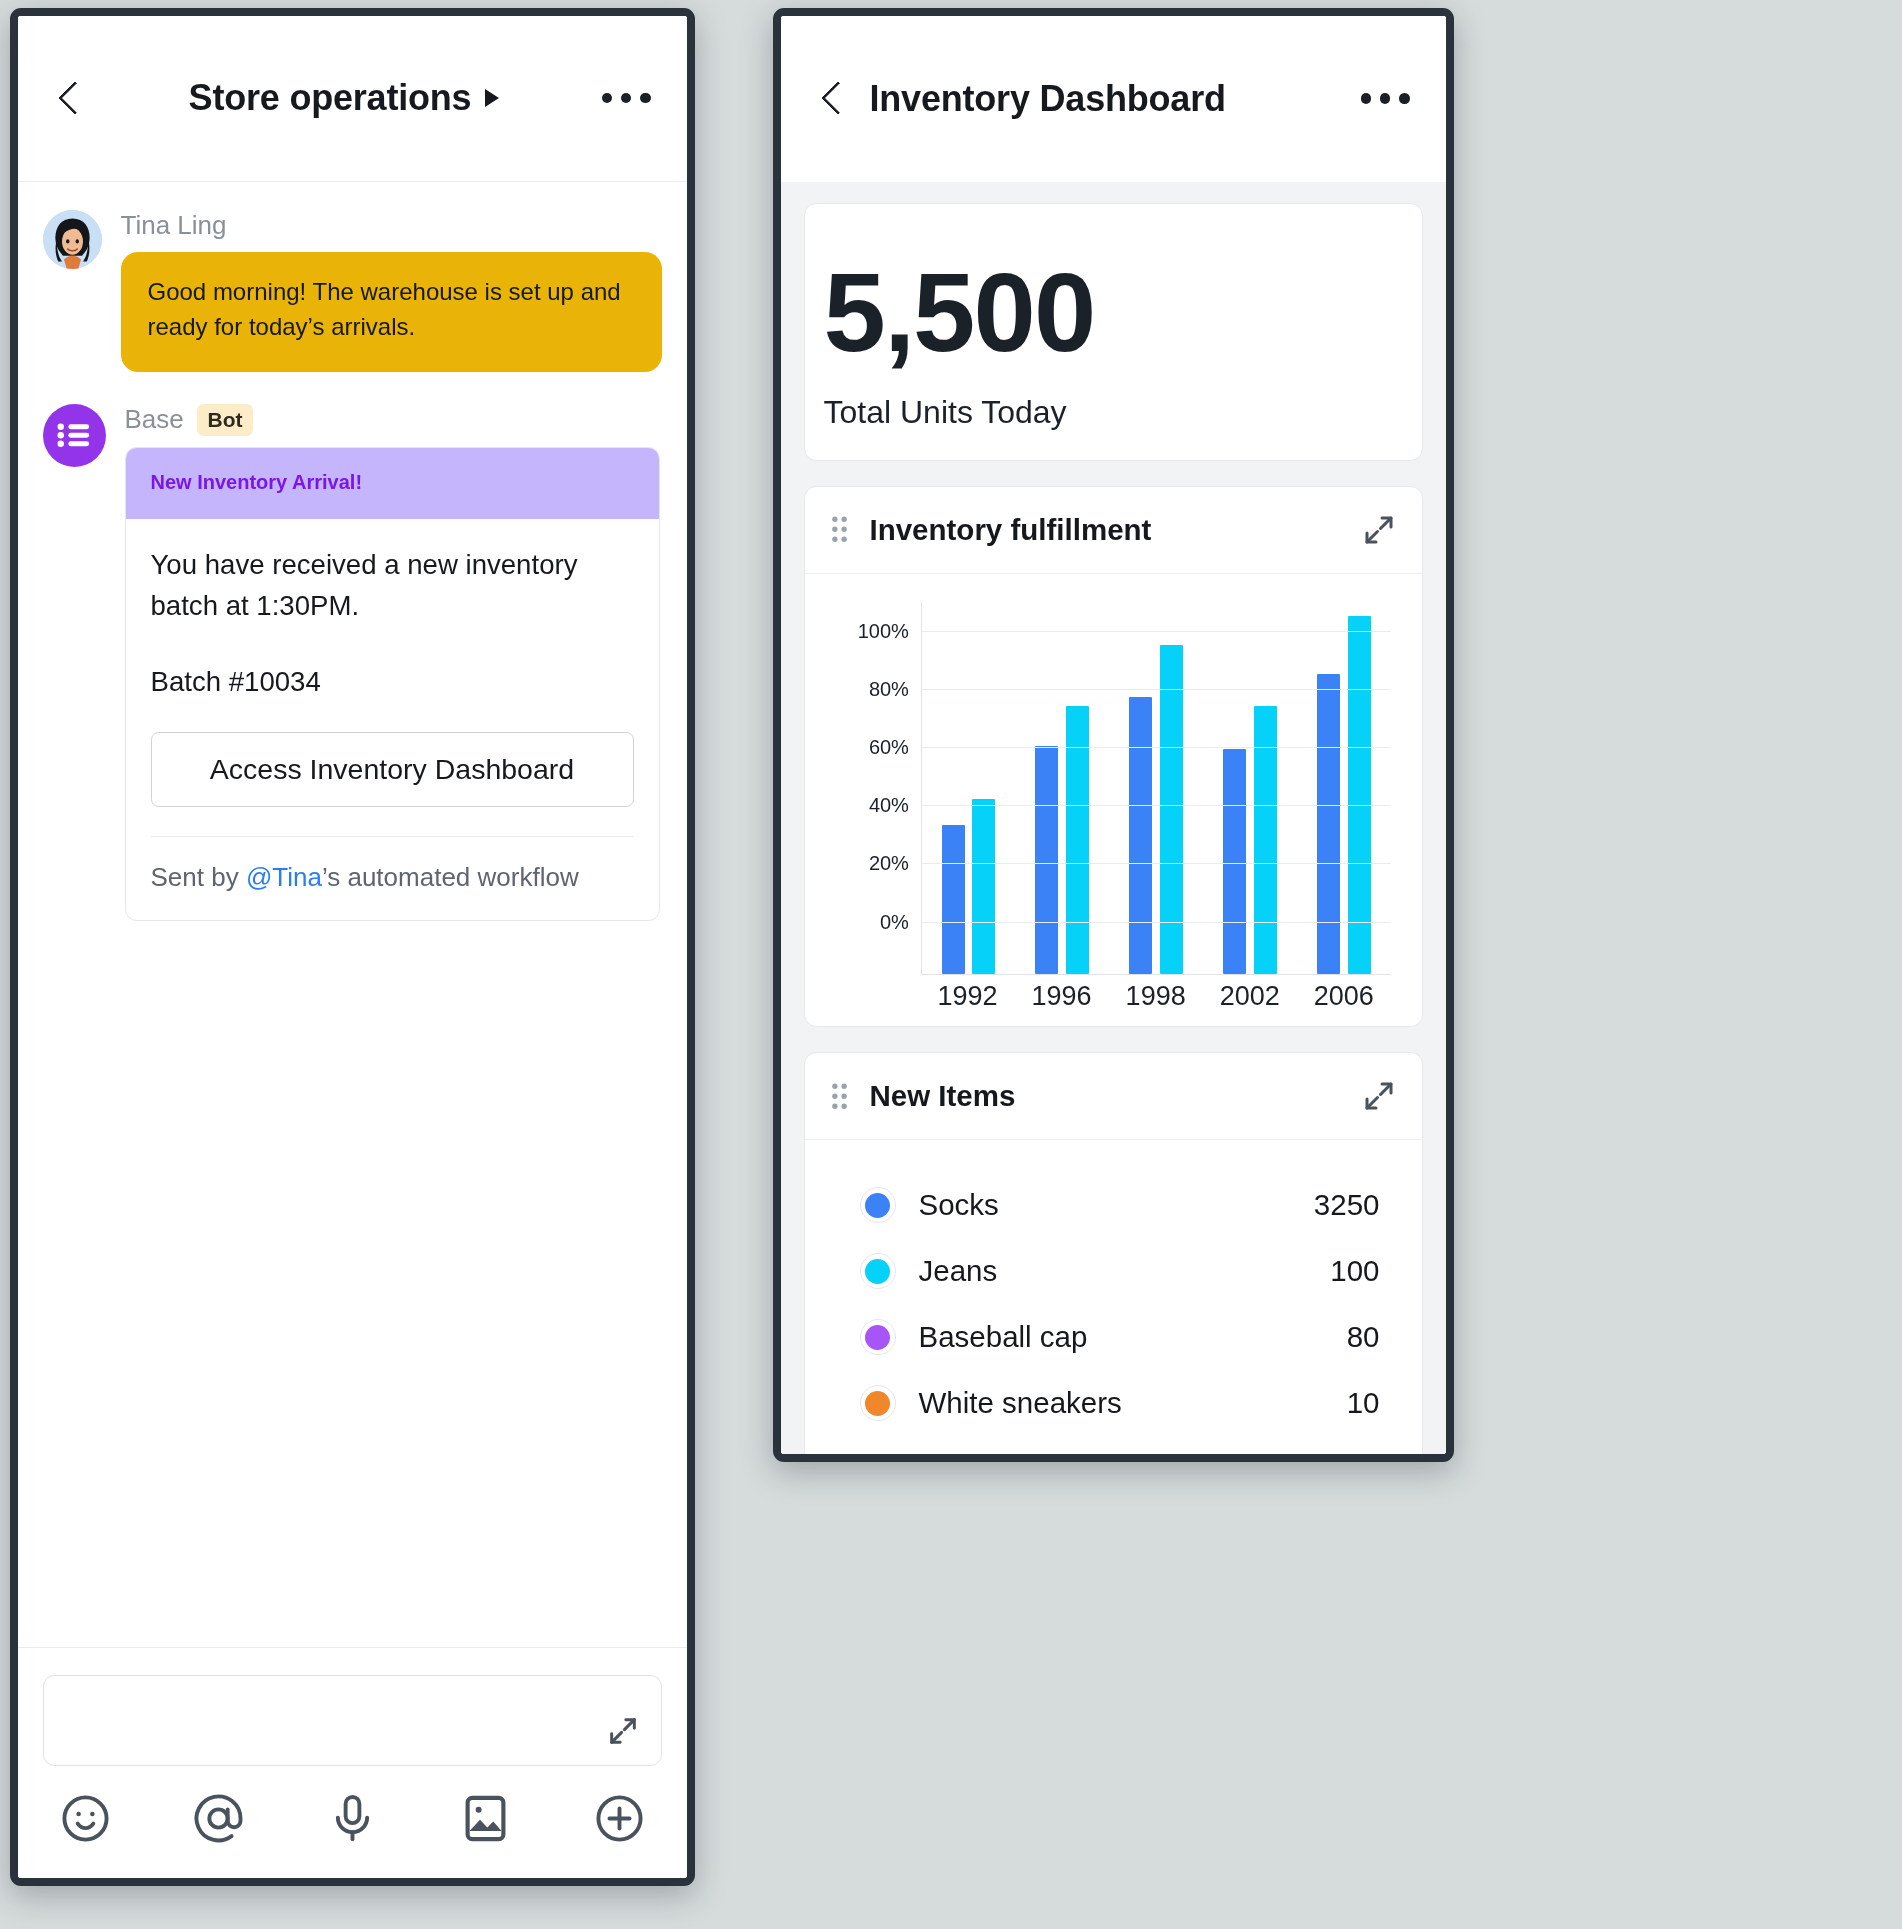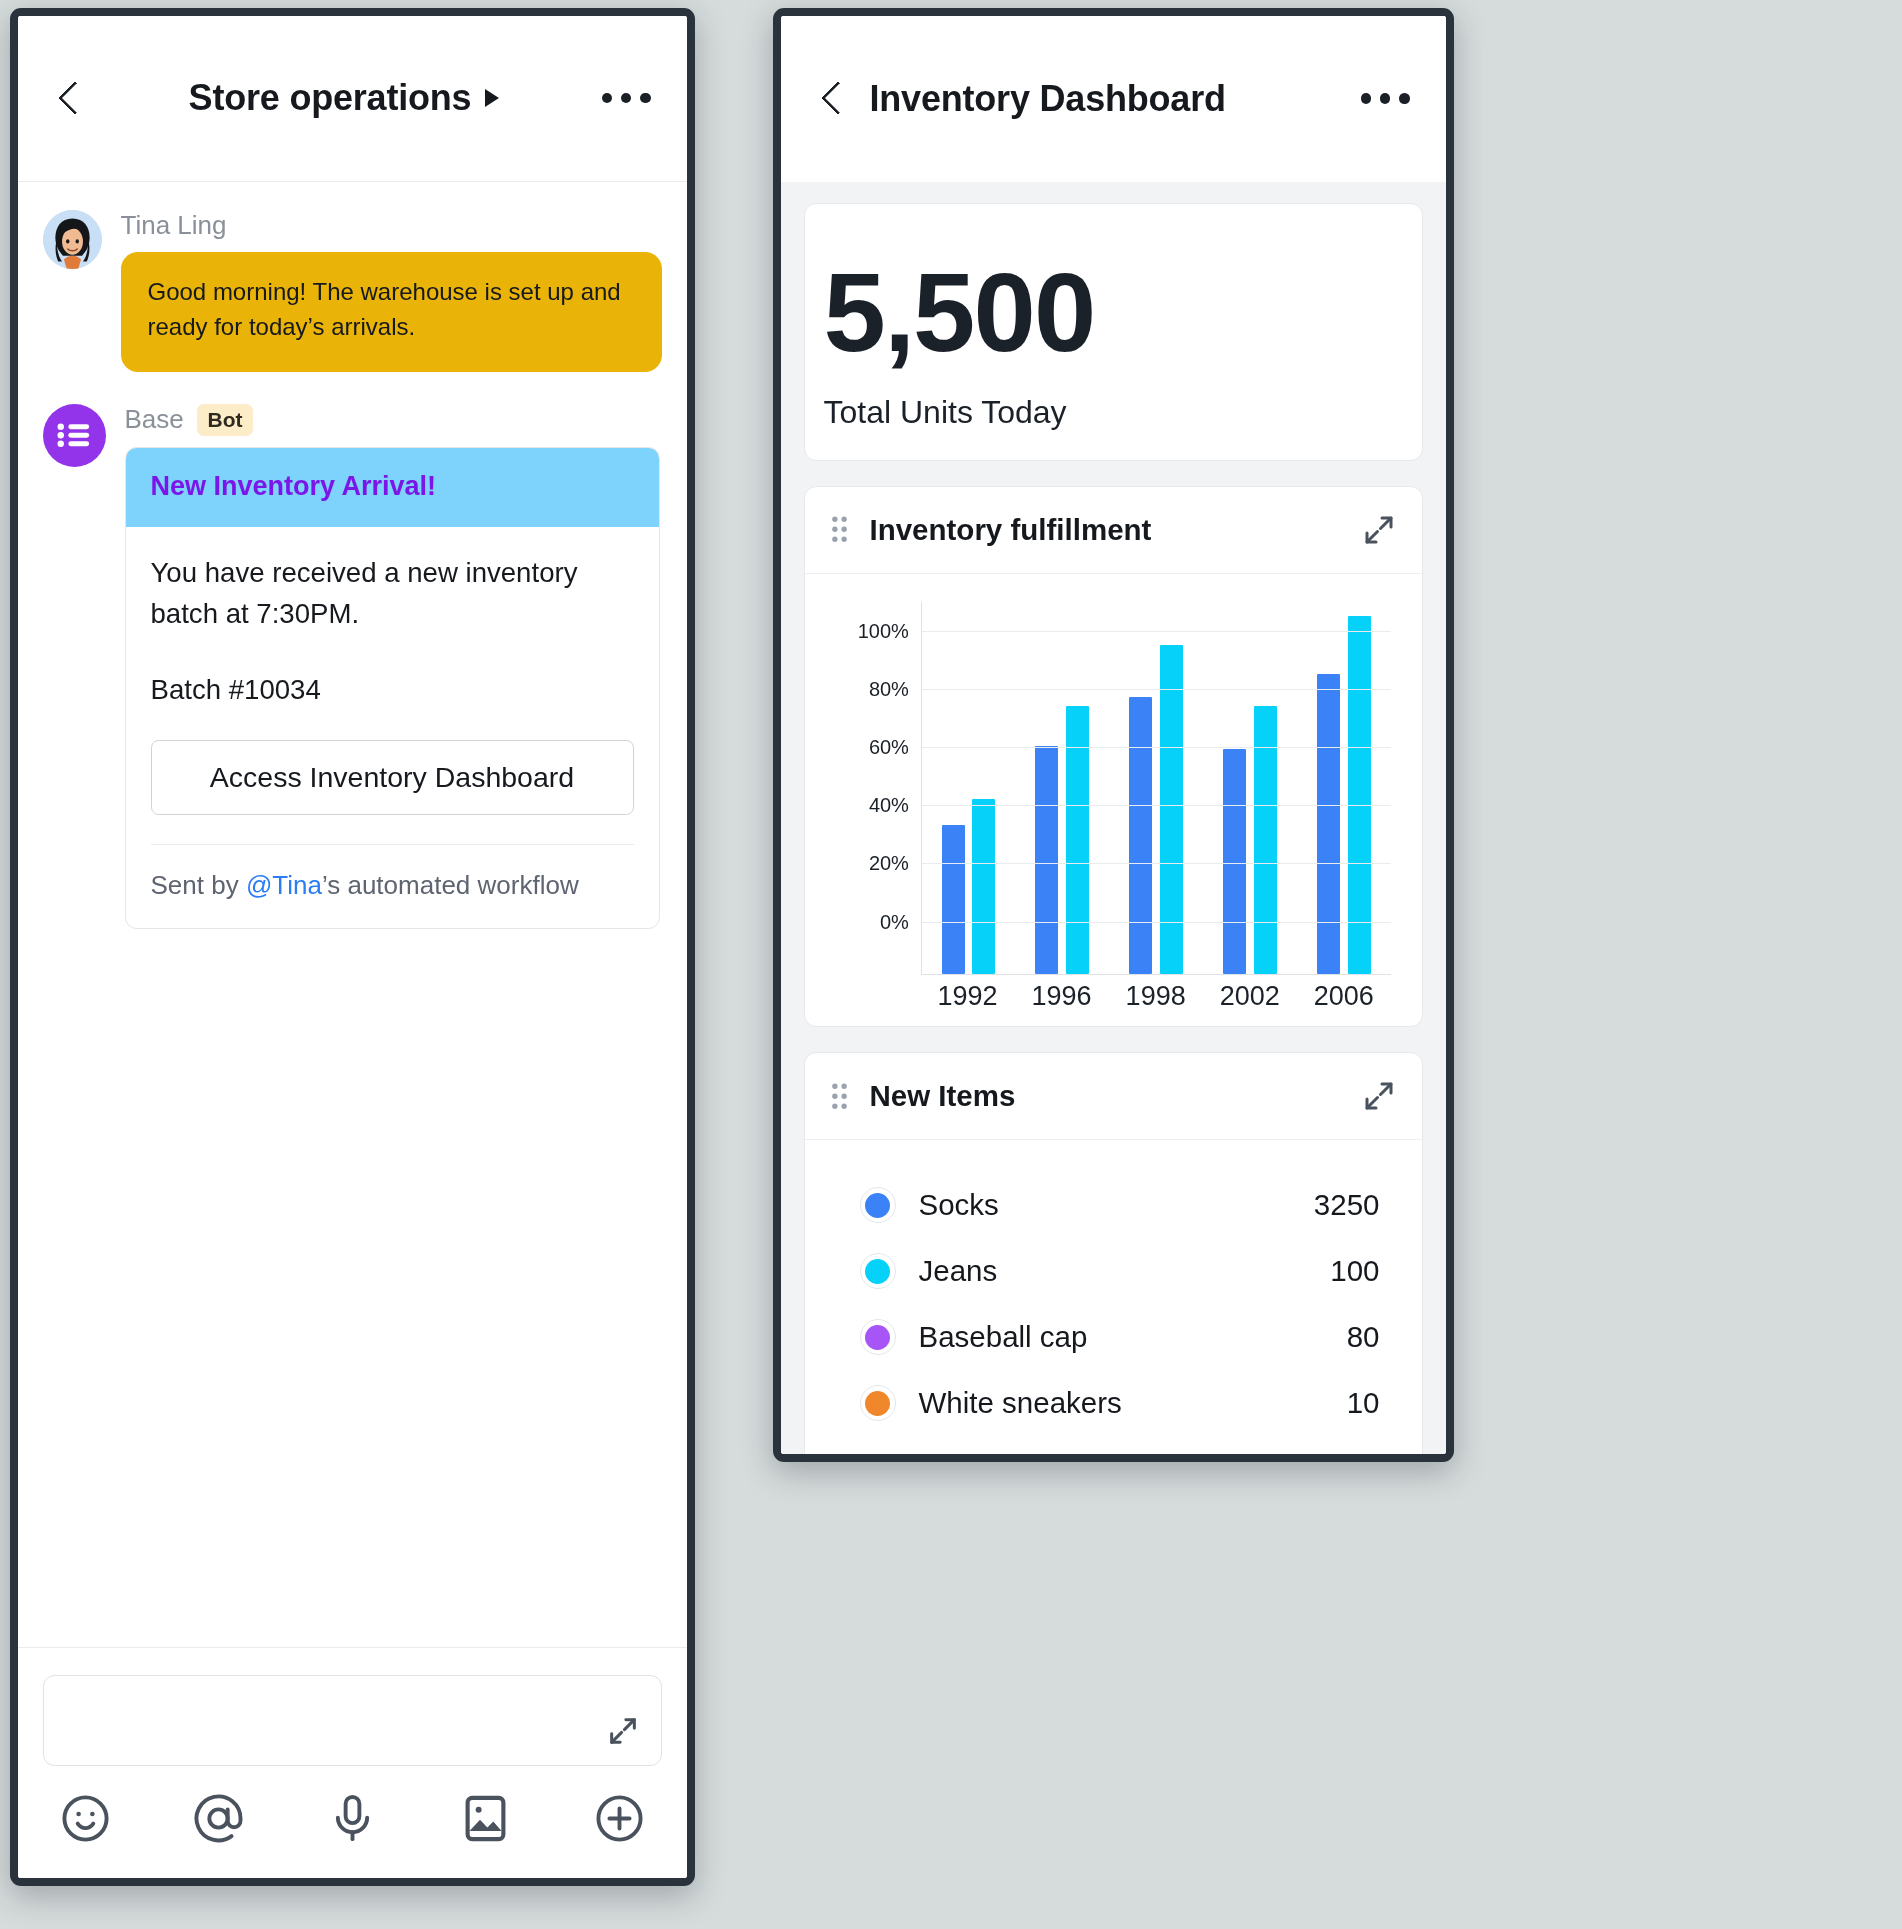--- a/index.html
+++ b/index.html
@@ -101,22 +101,22 @@
   .bot-avatar {
     width: 63px; height: 63px; border-radius: 50%;
     background: #9333ea; flex: 0 0 auto;
     display: flex; align-items: center; justify-content: center;
   }
   .card {
     border: 1px solid #e4e6ea; border-radius: 11.4px; overflow: hidden;
     max-width: 535px; background: #fff;
   }
   .card-head {
-    background: #7dd3fc; padding: 23px 22px 25px 25px;
-    font-size: 27px; font-weight: 700; color: #7c16e8;
+    background: #c4b5fd; padding: 23px 22px 25px 25px;
+    font-size: 20px; font-weight: 700; color: #7c16e8;
   }
   .card-body { padding: 25px 25px 27px 25px; }
   .card-p { font-size: 27.6px; line-height: 1.5; color: #16191d; }
   .card-p.gap { margin-top: 34px; }
   .card-btn {
     margin-top: 30px; width: 100%;
     border: 1px solid #cfd3d8; border-radius: 7.6px;
     background: #fff; padding: 20px 9.5px;
     font-size: 28.5px; color: #16191d; text-align: center; cursor: pointer;
     font-family: "Liberation Sans", sans-serif;
@@ -276,21 +276,21 @@
           </div>
           <div class="msg-col">
             <div class="sender">
               <span>Base</span>
               <span class="bot-badge">Bot</span>
             </div>
 
             <div class="card">
               <div class="card-head">New Inventory Arrival!</div>
               <div class="card-body">
-                <div class="card-p">You have received a new inventory batch at 7:30PM.</div>
+                <div class="card-p">You have received a new inventory batch at 1:30PM.</div>
                 <div class="card-p gap">Batch #10034</div>
                 <button class="card-btn">Access Inventory Dashboard</button>
                 <div class="card-divider"></div>
                 <div class="card-foot"><span>Sent by </span><a href="#">@Tina</a><span>’s automated workflow</span></div>
               </div>
             </div>
           </div>
         </div>
 
       </div>

